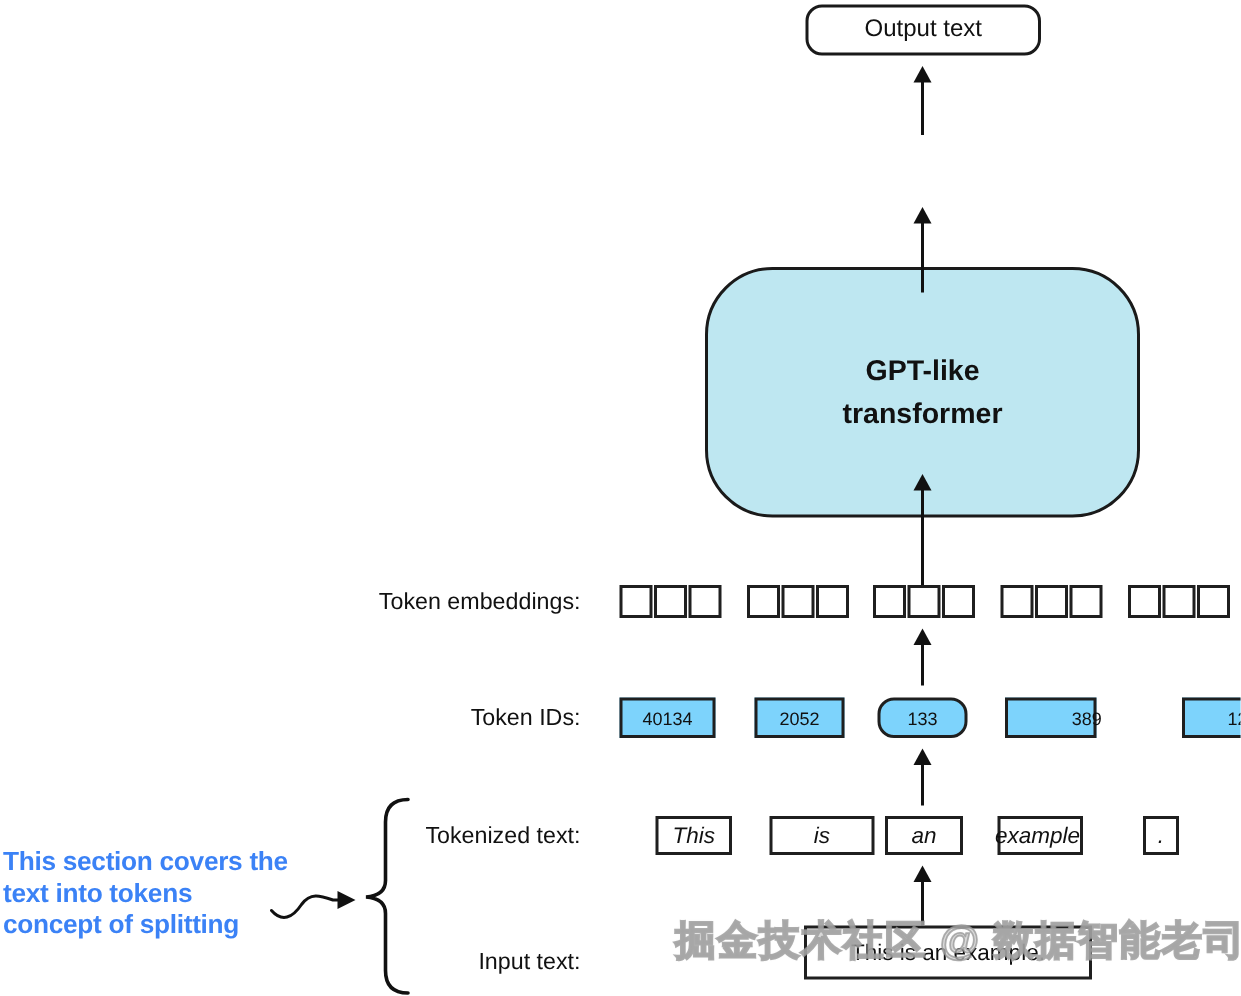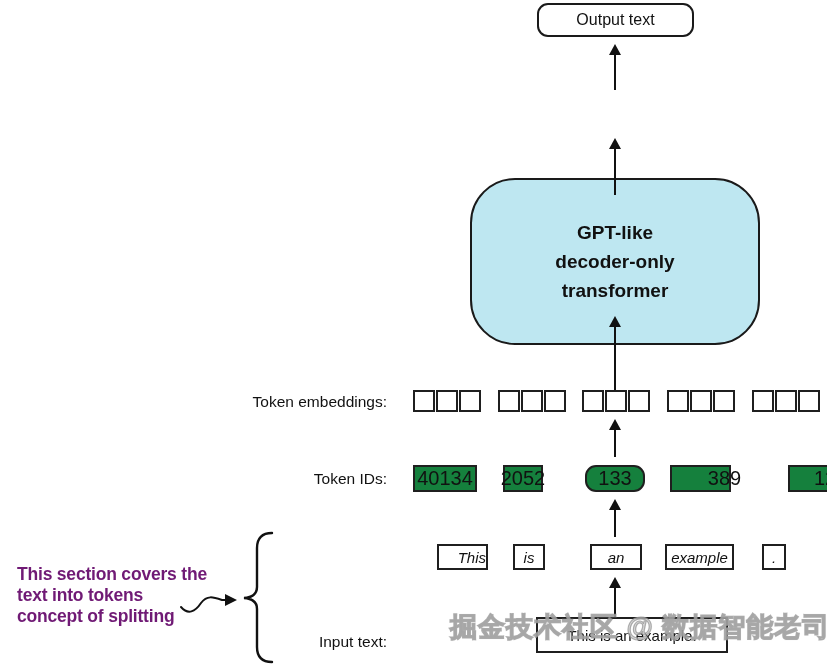--- a/index.html
+++ b/index.html
@@ -32,41 +32,40 @@
   
   .rowlabel{
     position:absolute;left:180px;width:207px;text-align:right;
     font-size:15.5px;color:#111;white-space:nowrap;
   }
   
   .embed-group{position:absolute;top:390px;display:flex;gap:1px;}
   .embed-cell{width:22px;height:22px;border:2px solid #1f1f1f;background:#fff;box-sizing:border-box;}
   
   .idbox{
-    position:absolute;top:465px;height:27px;border:2px solid #1f1f1f;background:#15803d;
-    display:flex;align-items:center;justify-content:center;font-size:20px;box-sizing:border-box;
+    position:absolute;top:465px;height:27px;border:2px solid #1f1f1f;background:#7dd3fc;
+    display:flex;align-items:center;justify-content:center;font-size:12px;box-sizing:border-box;
   }
   
   .tokbox{
     position:absolute;top:544px;height:26px;border:2px solid #1f1f1f;background:#fff;
     display:flex;align-items:center;justify-content:center;
     font-size:15px;font-style:italic;box-sizing:border-box;
   }
   
   .inputbox{
     position:absolute;left:536px;top:617px;width:192px;height:36px;
     border:2px solid #1f1f1f;background:transparent;display:flex;align-items:center;justify-content:center;
     font-size:15px;box-sizing:border-box;
   }
   
   .annotation{
     position:absolute;left:2px;top:564px;width:232px;
-    font-size:17.5px;font-weight:bold;line-height:21px;color:#701a75;
+    font-size:17.5px;font-weight:bold;line-height:21px;color:#3b82f6;
     letter-spacing:-0.2px;
-    margin-left:15px;
   }
   
   .watermark{
     position:absolute;left:450px;top:609px;white-space:nowrap;z-index:6;
     font-size:27px;font-weight:bold;letter-spacing:1px;
     color:rgba(238,238,238,0.40);
     -webkit-text-stroke:1.2px rgba(150,150,150,0.75);
     text-shadow:0 0 1px rgba(150,150,150,0.5);
   }
   svg{display:block;}
@@ -82,21 +81,20 @@
 
   <div class="ahead" style="top:44px;"></div>
   <div class="vline" style="top:54px;height:36px;"></div>
 
 
   <div class="ahead" style="top:138px;"></div>
   <div class="vline" style="top:148px;height:47px;z-index:2;"></div>
 
   <div class="transformer" style="background: rgb(190, 231, 241);">
     <span>GPT-like</span>
-    <span>decoder-only</span>
     <span>transformer</span>
   </div>
 
   <div class="ahead" style="top:316px;z-index:2;"></div>
   <div class="vline" style="top:326px;height:64px;z-index:2;"></div>
 
   <div class="rowlabel" style="top:393px;">Token embeddings:</div>
 
   <div class="embed-group" style="left:413px;">
     <div class="embed-cell"></div>
@@ -124,46 +122,47 @@
     <div class="embed-cell"></div>
   </div>
 
   <div class="ahead" style="top:419px;"></div>
   <div class="vline" style="top:429px;height:28px;"></div>
 
   <div class="rowlabel" style="top:470px;">Token IDs:</div>
   <div class="idbox" style="left:413px;width:64px;">
     <span>40134</span>
   </div>
-  <div class="idbox" style="left:503px;width:40px;">
+  <div class="idbox" style="left:503px;width:60px;">
     <span>2052</span>
   </div>
   <div class="idbox" style="left:585px;width:60px;border-radius:11px;">
     <span>133</span>
   </div>
   <div class="idbox" style="left:670px;width:61px;padding-left:48px;">
     <span>389</span>
   </div>
   <div class="idbox" style="left:788px;width:74px;">
     <span>12</span>
   </div>
 
   <div class="ahead" style="top:499px;"></div>
   <div class="vline" style="top:509px;height:28px;"></div>
 
-  <div class="tokbox" style="left:437px;width:51px;justify-content:flex-end;">
+  <div class="rowlabel" style="top:549px;">Tokenized text:</div>
+  <div class="tokbox" style="left:437px;width:51px;">
     <span>This</span>
   </div>
-  <div class="tokbox" style="left:513px;width:32px;">
+  <div class="tokbox" style="left:513px;width:70px;">
     <span>is</span>
   </div>
   <div class="tokbox" style="left:590px;width:52px;">
     <span>an</span>
   </div>
-  <div class="tokbox" style="left:665px;width:69px;">
+  <div class="tokbox" style="left:665px;width:57px;justify-content:flex-end;">
     <span>example</span>
   </div>
   <div class="tokbox" style="left:762px;width:24px;">
     <span>.</span>
   </div>
 
   <div class="ahead" style="top:577px;"></div>
   <div class="vline" style="top:587px;height:30px;"></div>
 
   <div class="rowlabel" style="top:633px;">Input text:</div>

